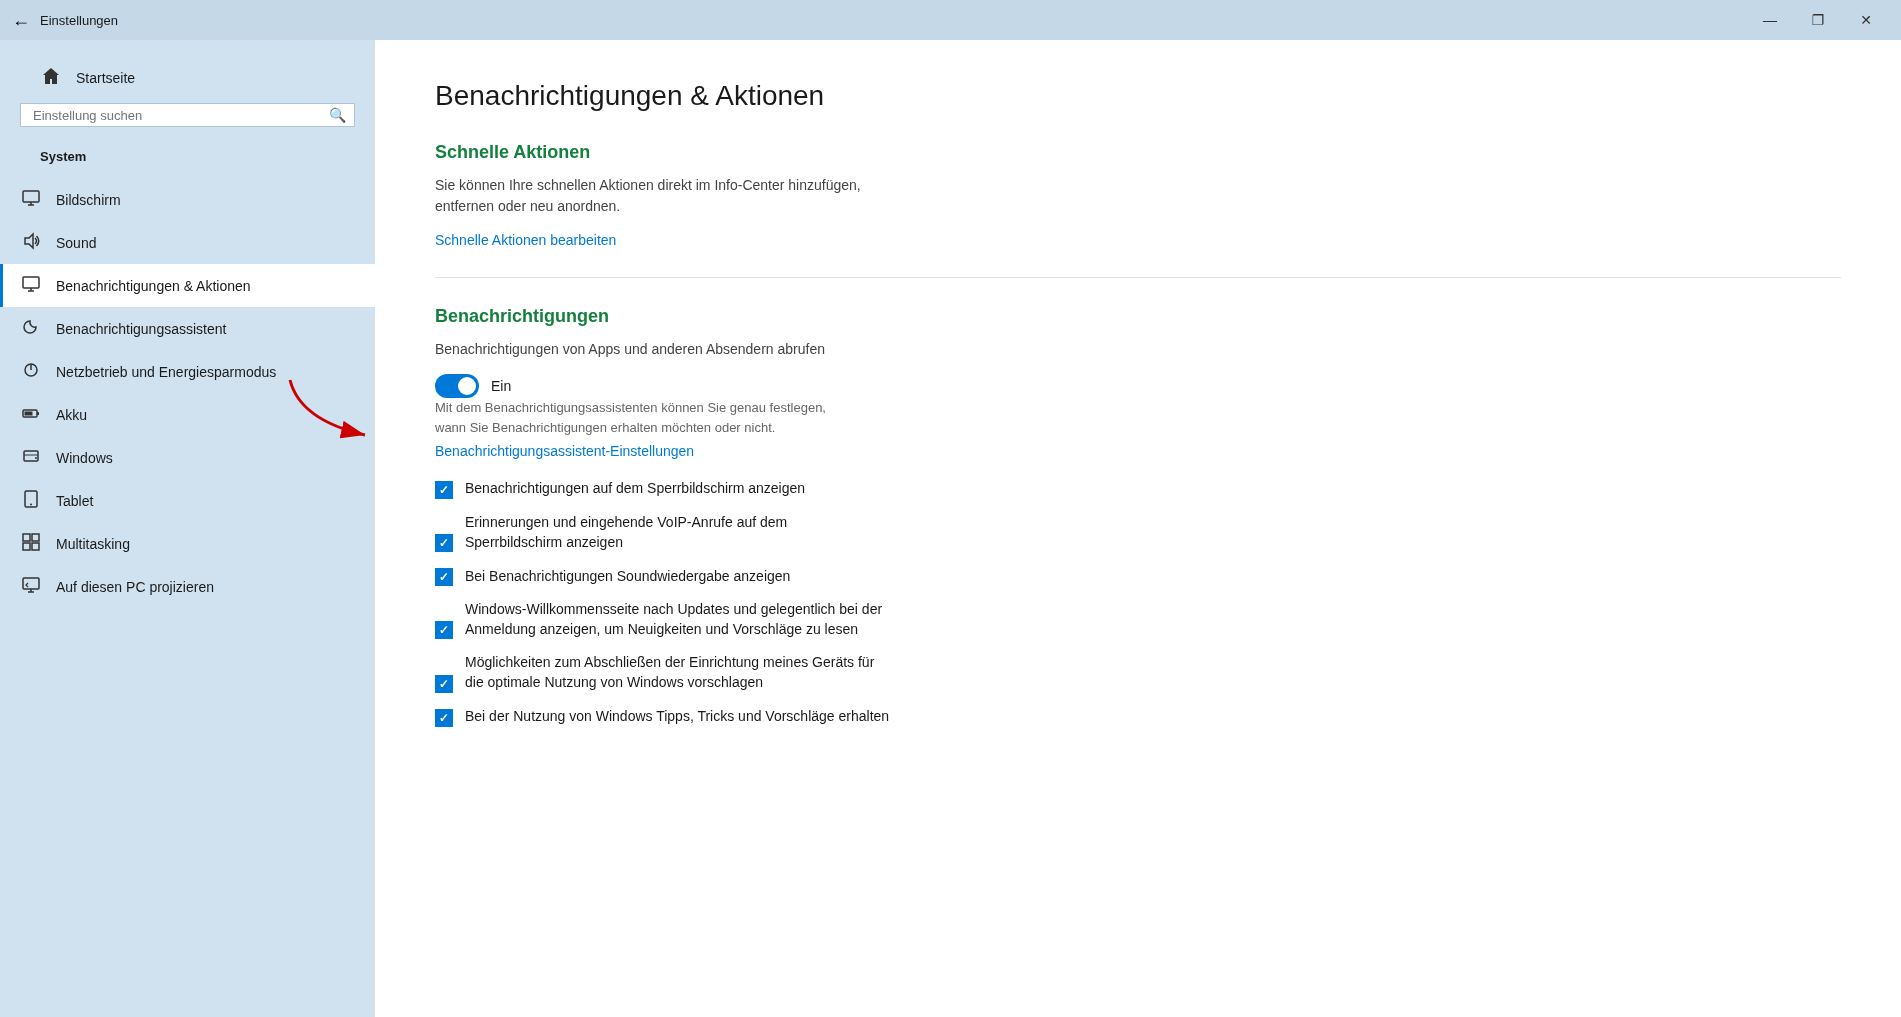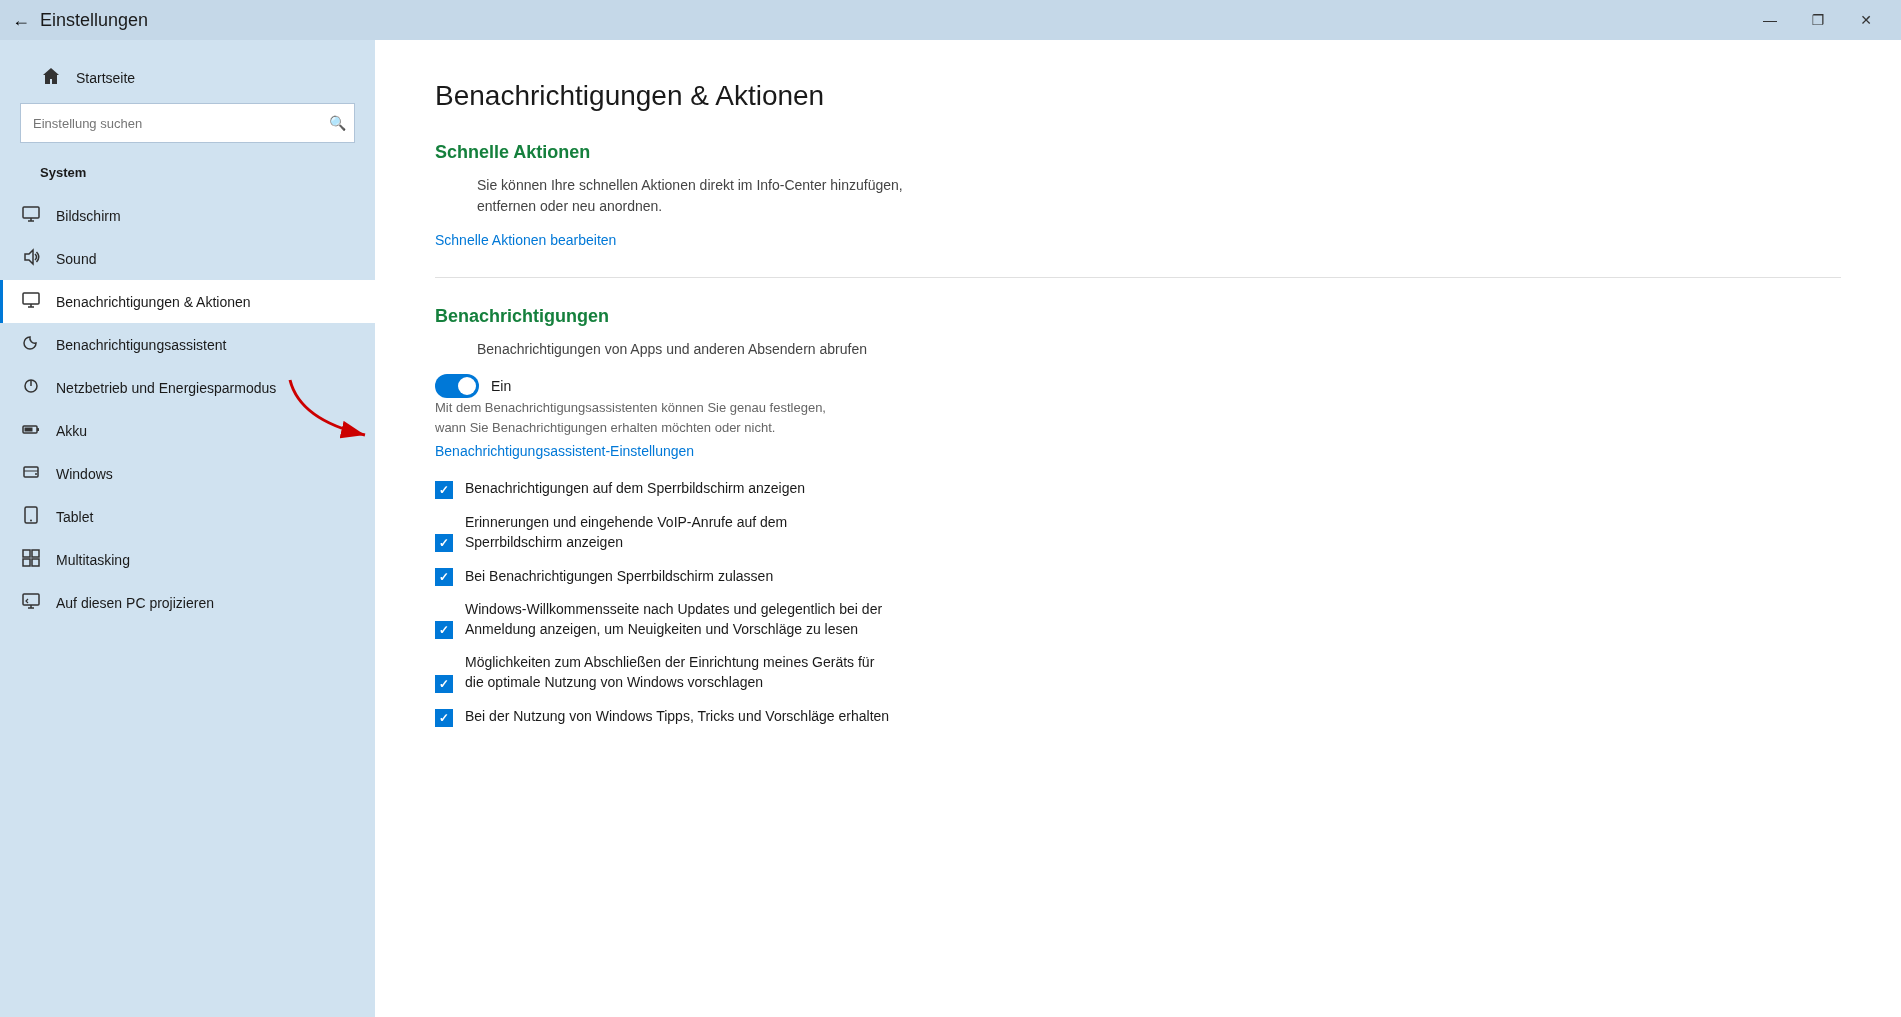--- a/index.html
+++ b/index.html
@@ -22,21 +22,21 @@
       padding: 0 12px;
       justify-content: space-between;
       flex-shrink: 0;
     }
     .titlebar-left {
       display: flex;
       align-items: center;
       gap: 10px;
     }
     .titlebar-title {
-      font-size: 18px;
+      font-size: 13px;
       color: #1a1a1a;
     }
     .titlebar-controls {
       display: flex;
       gap: 2px;
     }
     .titlebar-btn {
       width: 46px;
       height: 32px;
       background: transparent;
@@ -69,21 +69,21 @@
 
     .sidebar-top {
       padding: 16px 20px 10px 20px;
     }
     .search-wrapper {
       position: relative;
       margin-bottom: 16px;
     }
     .search-wrapper input {
       width: 100%;
-      height: 40px;
+      height: 24px;
       border: 1px solid #b0c4d8;
       background: white;
       padding: 0 12px;
       font-size: 13px;
       color: #666;
       outline: none;
     }
     .search-icon-btn {
       position: absolute;
       right: 8px;
@@ -147,21 +147,20 @@
       font-weight: 600;
       color: #15803d;
       margin-bottom: 12px;
     }
 
     .description-text {
       font-size: 14px;
       color: #444;
       margin-bottom: 14px;
       line-height: 1.5;
-      margin-left: 42px;
     }
 
     .link-text {
       font-size: 14px;
       color: #0078d7;
       cursor: pointer;
       text-decoration: none;
     }
 
     .section-divider {
@@ -424,21 +423,21 @@
       <span class="checkbox-label">Benachrichtigungen auf dem Sperrbildschirm anzeigen</span>
     </div>
 
     <div class="checkbox-item">
       <div class="checkbox-box"></div>
       <span class="checkbox-label">Erinnerungen und eingehende VoIP-Anrufe auf dem<br>Sperrbildschirm anzeigen</span>
     </div>
 
     <div class="checkbox-item">
       <div class="checkbox-box"></div>
-      <span class="checkbox-label">Bei Benachrichtigungen Sperrbildschirm zulassen</span>
+      <span class="checkbox-label">Bei Benachrichtigungen Soundwiedergabe anzeigen</span>
     </div>
 
     <div class="checkbox-item">
       <div class="checkbox-box"></div>
       <span class="checkbox-label">Windows-Willkommensseite nach Updates und gelegentlich bei der<br>Anmeldung anzeigen, um Neuigkeiten und Vorschläge zu lesen</span>
     </div>
 
     <div class="checkbox-item">
       <div class="checkbox-box"></div>
       <span class="checkbox-label">Möglichkeiten zum Abschließen der Einrichtung meines Geräts für<br>die optimale Nutzung von Windows vorschlagen</span>

